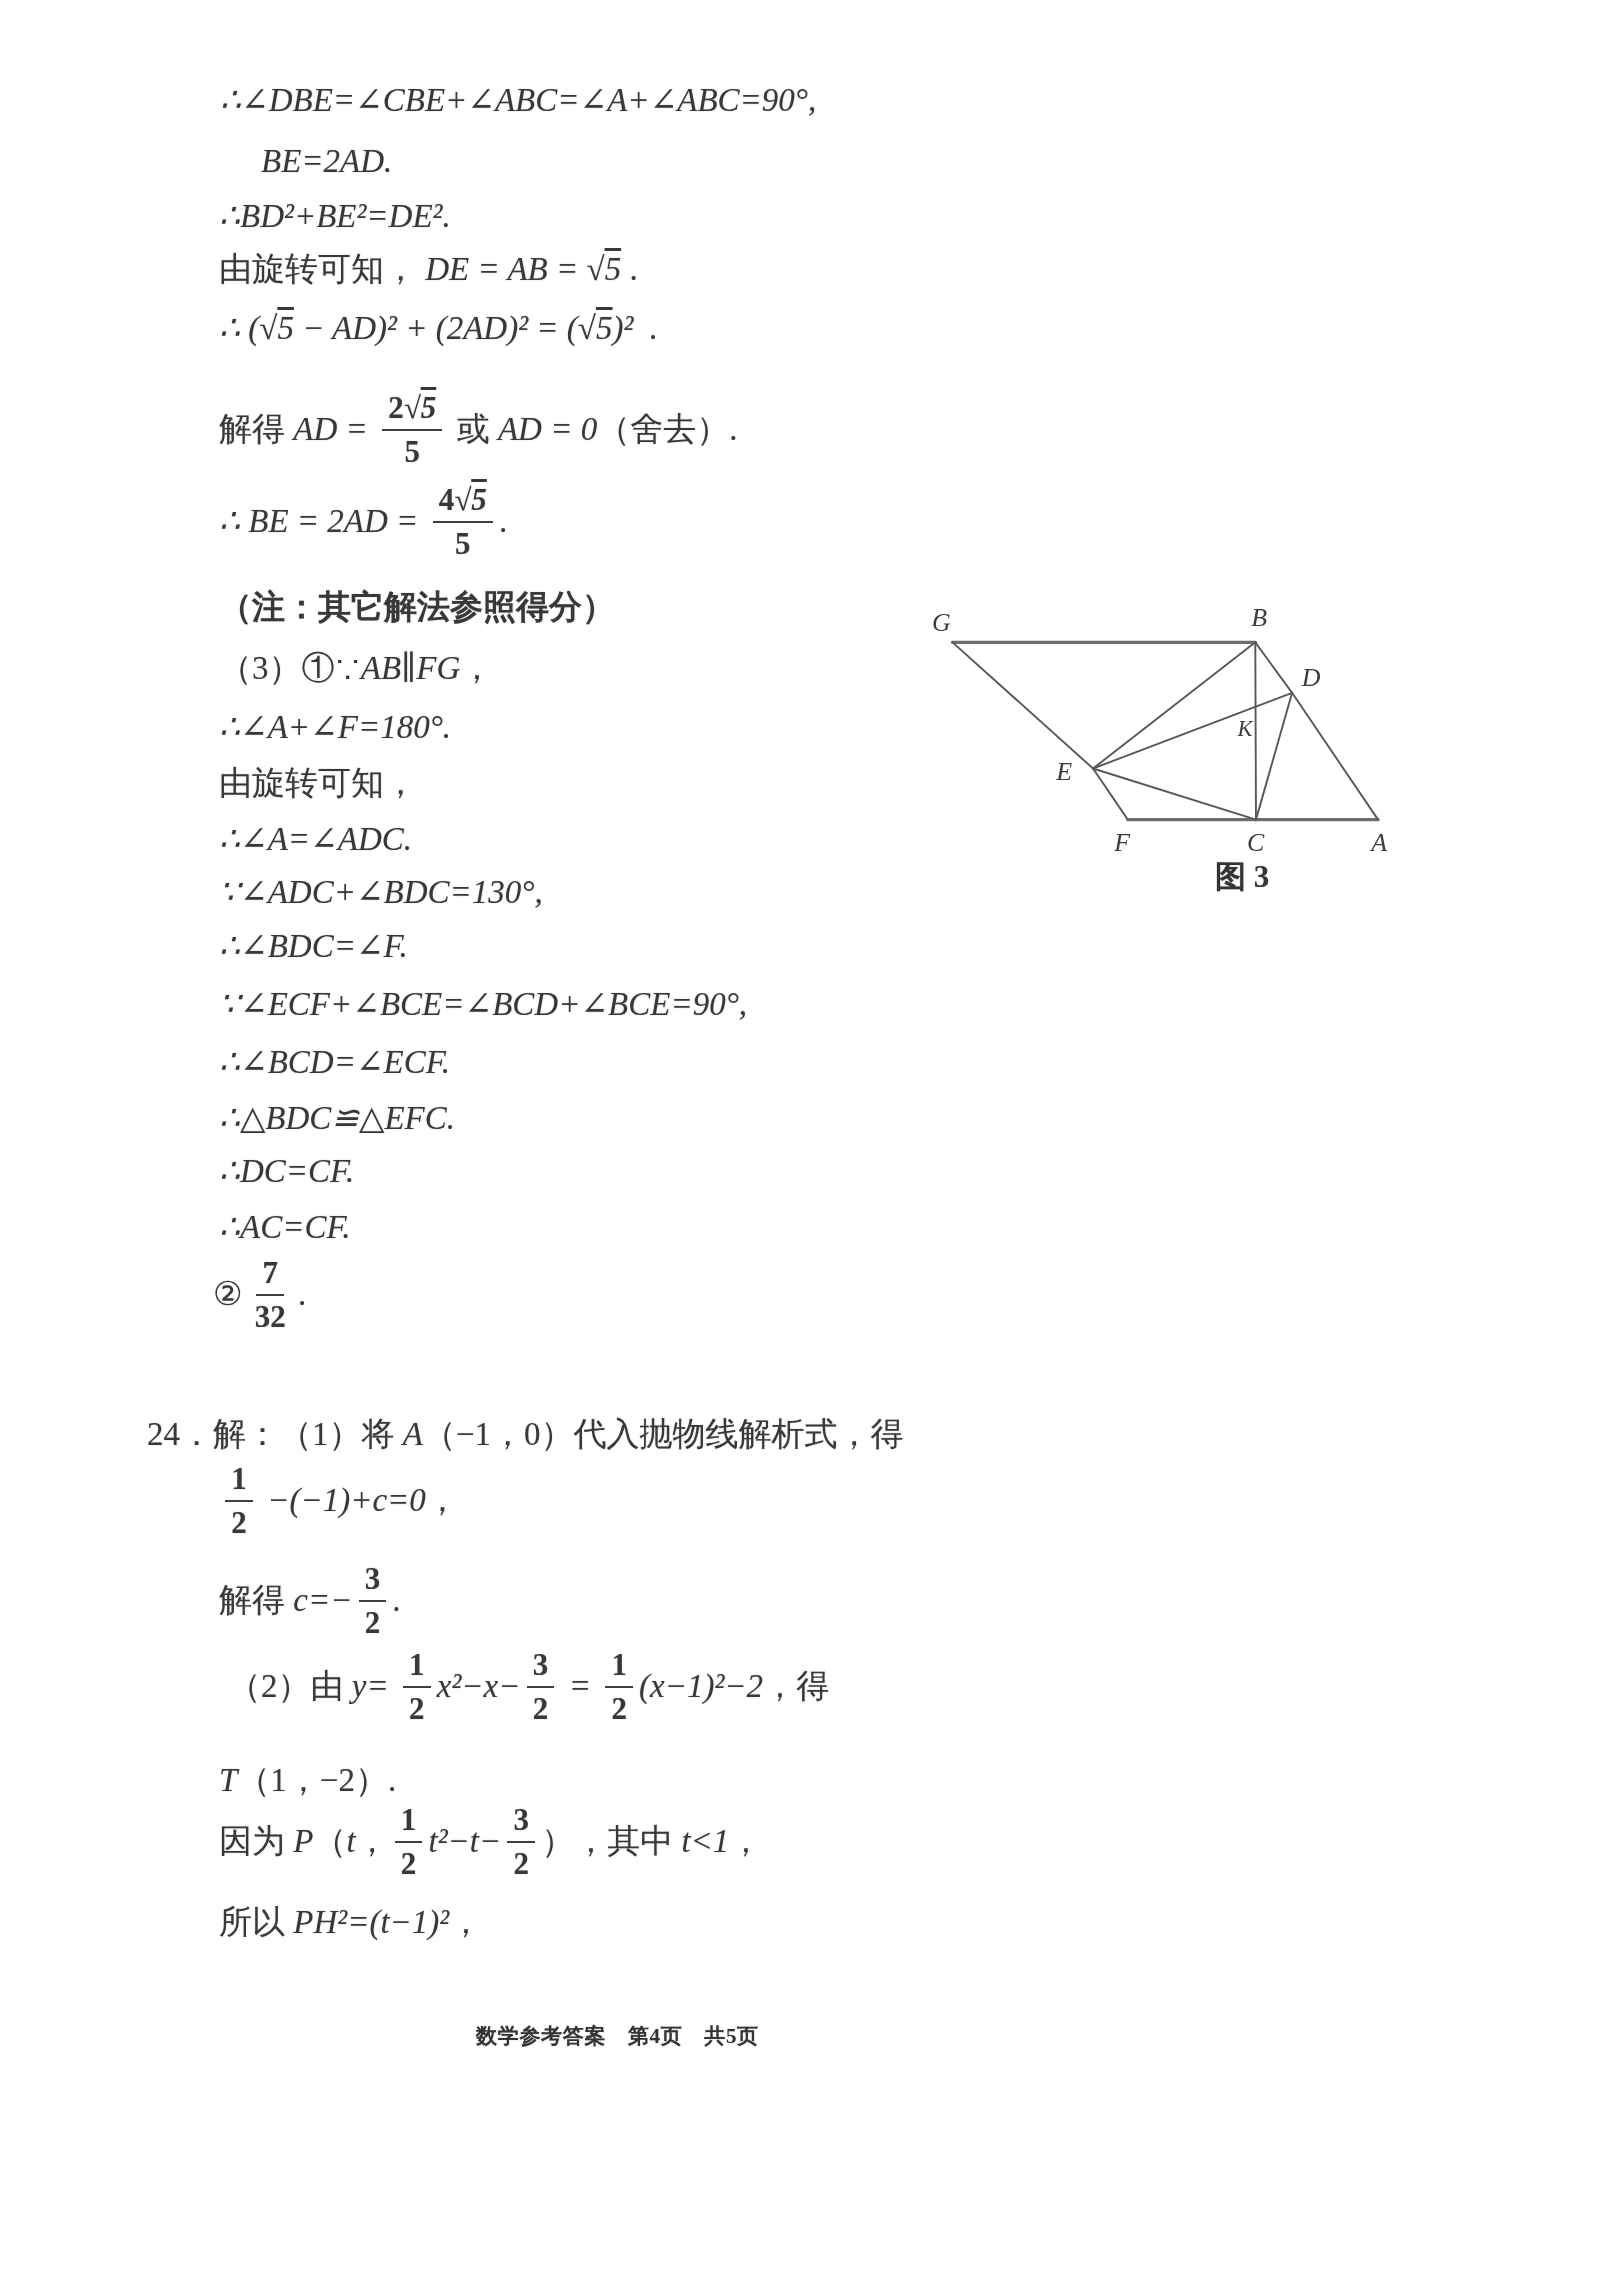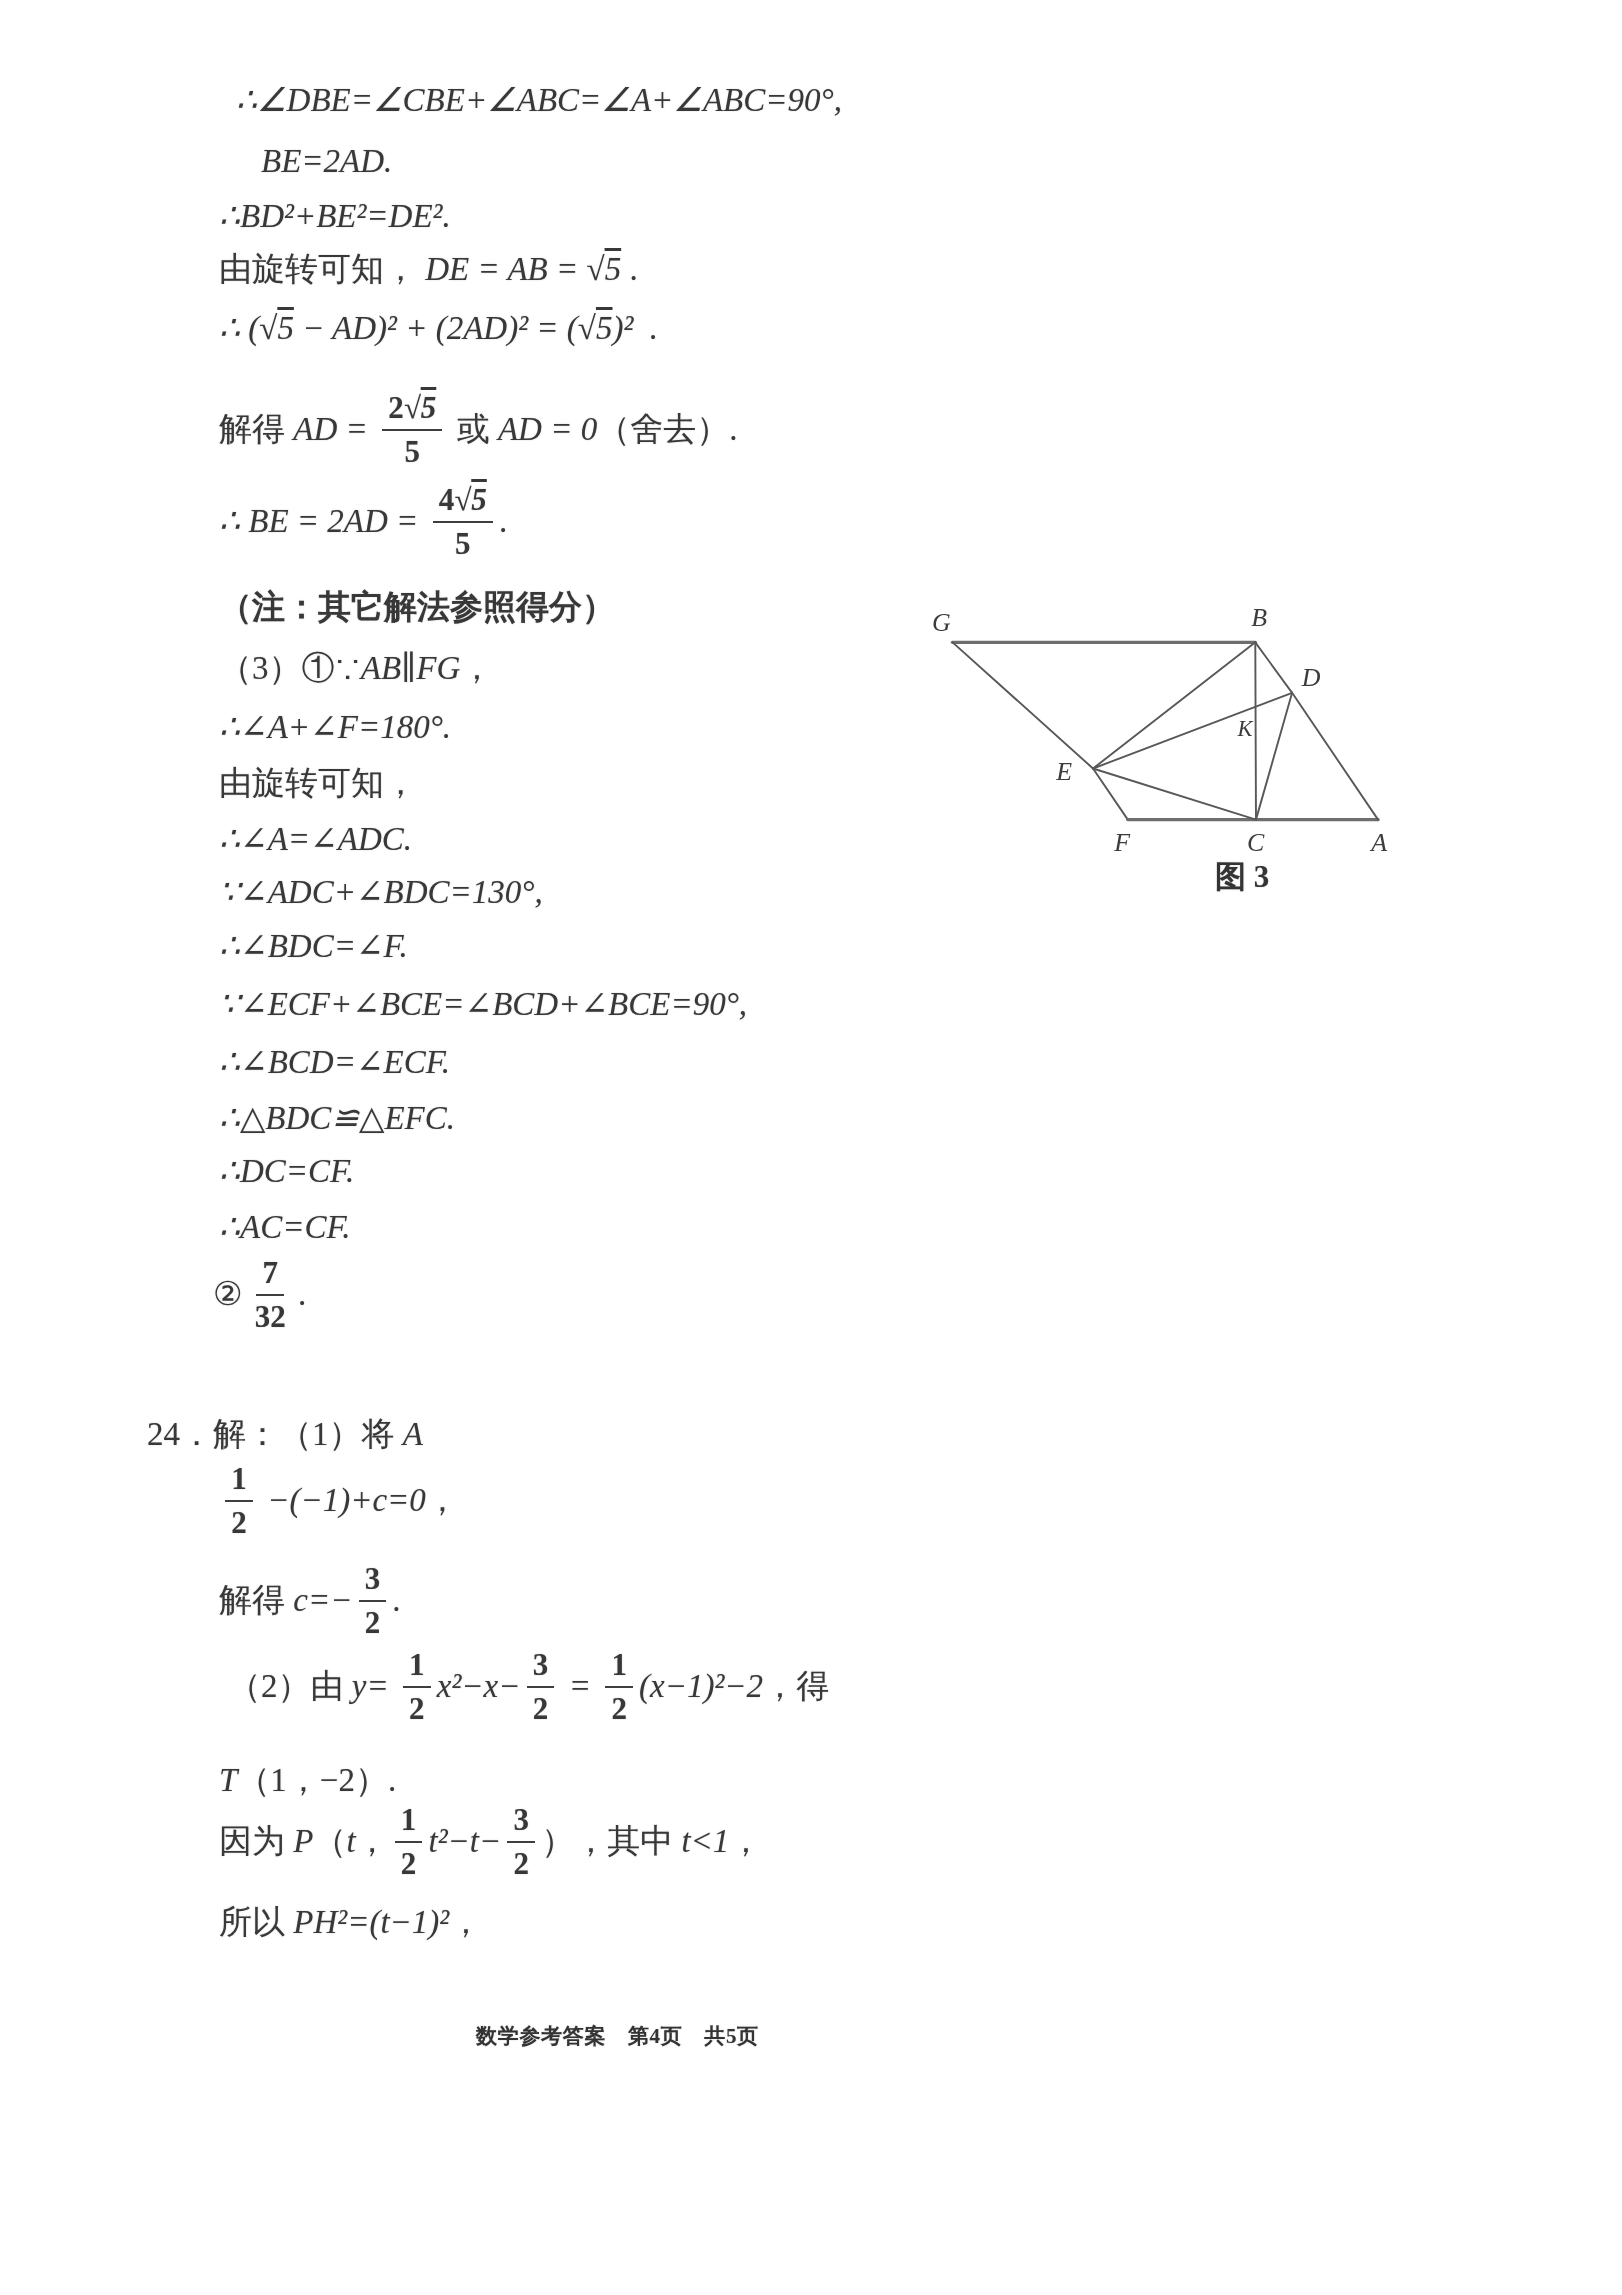--- a/index.html
+++ b/index.html
@@ -57,41 +57,41 @@
     font-size:21px;font-weight:bold;letter-spacing:0.7px;color:#333333;
     text-shadow:0 0 1.4px rgba(90,90,90,.38);
   }
 </style>
 </head>
 <body>
 
 <div class="page">
 
   <div id="content">
-      <div class="line" style="left: 236px; top: 80px; font-family: Liberation Serif, serif;"><span class="it">∴∠DBE=∠CBE+∠ABC=∠A+∠ABC=90°,</span></div>
+      <div class="line" style="left: 220px; top: 80px;"><span class="it">∴∠DBE=∠CBE+∠ABC=∠A+∠ABC=90°,</span></div>
       <div class="line" style="left: 261px; top: 141px;"><span class="it">BE=2AD.</span></div>
       <div class="line" style="left: 219px; top: 196px;"><span class="it">∴BD²+BE²=DE².</span></div>
       <div class="line" style="left: 219px; top: 249px;"><span>由旋转可知，</span><span class="it"> DE = AB = </span><span class="rad it"><span>√</span><span class="ol">5</span></span><span> .</span></div>
       <div class="line" style="left: 219px; top: 308px;"><span class="it">∴ (</span><span class="rad it"><span>√</span><span class="ol">5</span></span><span class="it"> − AD)² + (2AD)² = (</span><span class="rad it"><span>√</span><span class="ol">5</span></span><span class="it">)²  .</span></div>
       <div class="line" style="left: 219px; top: 391px;"><span>解得 </span><span class="it">AD = </span><span class="frac"><span class="num"><span>2</span><span class="rad it"><span>√</span><span class="ol">5</span></span></span><span class="den"><span>5</span></span></span><span> 或 </span><span class="it">AD = 0</span><span>（舍去）.</span></div>
       <div class="line" style="left: 219px; top: 483px;"><span class="it">∴ BE = 2AD = </span><span class="frac"><span class="num"><span>4</span><span class="rad it"><span>√</span><span class="ol">5</span></span></span><span class="den"><span>5</span></span></span><span>.</span></div>
       <div class="line" style="left: 219px; top: 587px;"><span class="bd">（注：其它解法参照得分）</span></div>
       <div class="line" style="left: 219px; top: 648px;"><span>（3）①∵</span><span class="it">AB</span><span>∥</span><span class="it">FG</span><span>，</span></div>
       <div class="line" style="left: 219px; top: 707px;"><span class="it">∴∠A+∠F=180°.</span></div>
       <div class="line" style="left: 219px; top: 763px;"><span>由旋转可知，</span></div>
       <div class="line" style="left: 219px; top: 819px;"><span class="it">∴∠A=∠ADC.</span></div>
       <div class="line" style="left: 219px; top: 872px;"><span class="it">∵∠ADC+∠BDC=130°,</span></div>
       <div class="line" style="left: 219px; top: 926px;"><span class="it">∴∠BDC=∠F.</span></div>
       <div class="line" style="left: 219px; top: 984px;"><span class="it">∵∠ECF+∠BCE=∠BCD+∠BCE=90°,</span></div>
       <div class="line" style="left: 219px; top: 1042px;"><span class="it">∴∠BCD=∠ECF.</span></div>
       <div class="line" style="left: 219px; top: 1098px;"><span class="it">∴△BDC≌△EFC.</span></div>
       <div class="line" style="left: 219px; top: 1151px;"><span class="it">∴DC=CF.</span></div>
       <div class="line" style="left: 219px; top: 1207px;"><span class="it">∴AC=CF.</span></div>
       <div class="line" style="left: 213px; top: 1256px;"><span>②</span><span class="frac"><span class="num"><span>7</span></span><span class="den"><span>32</span></span></span><span>.</span></div>
-      <div class="line" style="left: 147px; top: 1414px;"><span>24．解：（1）将 </span><span class="it">A</span></div>
+      <div class="line" style="left: 147px; top: 1414px;"><span>24．解：（1）将 </span><span class="it">A</span><span>（−1，0）代入抛物线解析式，得</span></div>
       <div class="line" style="left: 219px; top: 1462px;"><span class="frac"><span class="num"><span>1</span></span><span class="den"><span>2</span></span></span><span class="it"> −(−1)+c=0</span><span>，</span></div>
       <div class="line" style="left: 219px; top: 1562px;"><span>解得 </span><span class="it">c=−</span><span class="frac"><span class="num"><span>3</span></span><span class="den"><span>2</span></span></span><span>.</span></div>
       <div class="line" style="left: 228px; top: 1648px;"><span>（2）由 </span><span class="it">y= </span><span class="frac"><span class="num"><span>1</span></span><span class="den"><span>2</span></span></span><span class="it">x²−x−</span><span class="frac"><span class="num"><span>3</span></span><span class="den"><span>2</span></span></span><span class="it"> = </span><span class="frac"><span class="num"><span>1</span></span><span class="den"><span>2</span></span></span><span class="it">(x−1)²−2</span><span>，得</span></div>
       <div class="line" style="left: 219px; top: 1760px;"><span class="it">T</span><span>（1，−2）.</span></div>
       <div class="line" style="left: 219px; top: 1803px;"><span>因为 </span><span class="it">P</span><span>（</span><span class="it">t</span><span>，</span><span class="frac"><span class="num"><span>1</span></span><span class="den"><span>2</span></span></span><span class="it">t²−t−</span><span class="frac"><span class="num"><span>3</span></span><span class="den"><span>2</span></span></span><span>），其中 </span><span class="it">t&lt;1</span><span>，</span></div>
       <div class="line" style="left: 219px; top: 1902px;"><span>所以 </span><span class="it">PH²=(t−1)²</span><span>，</span></div>
     </div>
 
   <svg class="fig" width="508" height="300" viewBox="0 0 745 440" xmlns="http://www.w3.org/2000/svg">
     <g>

